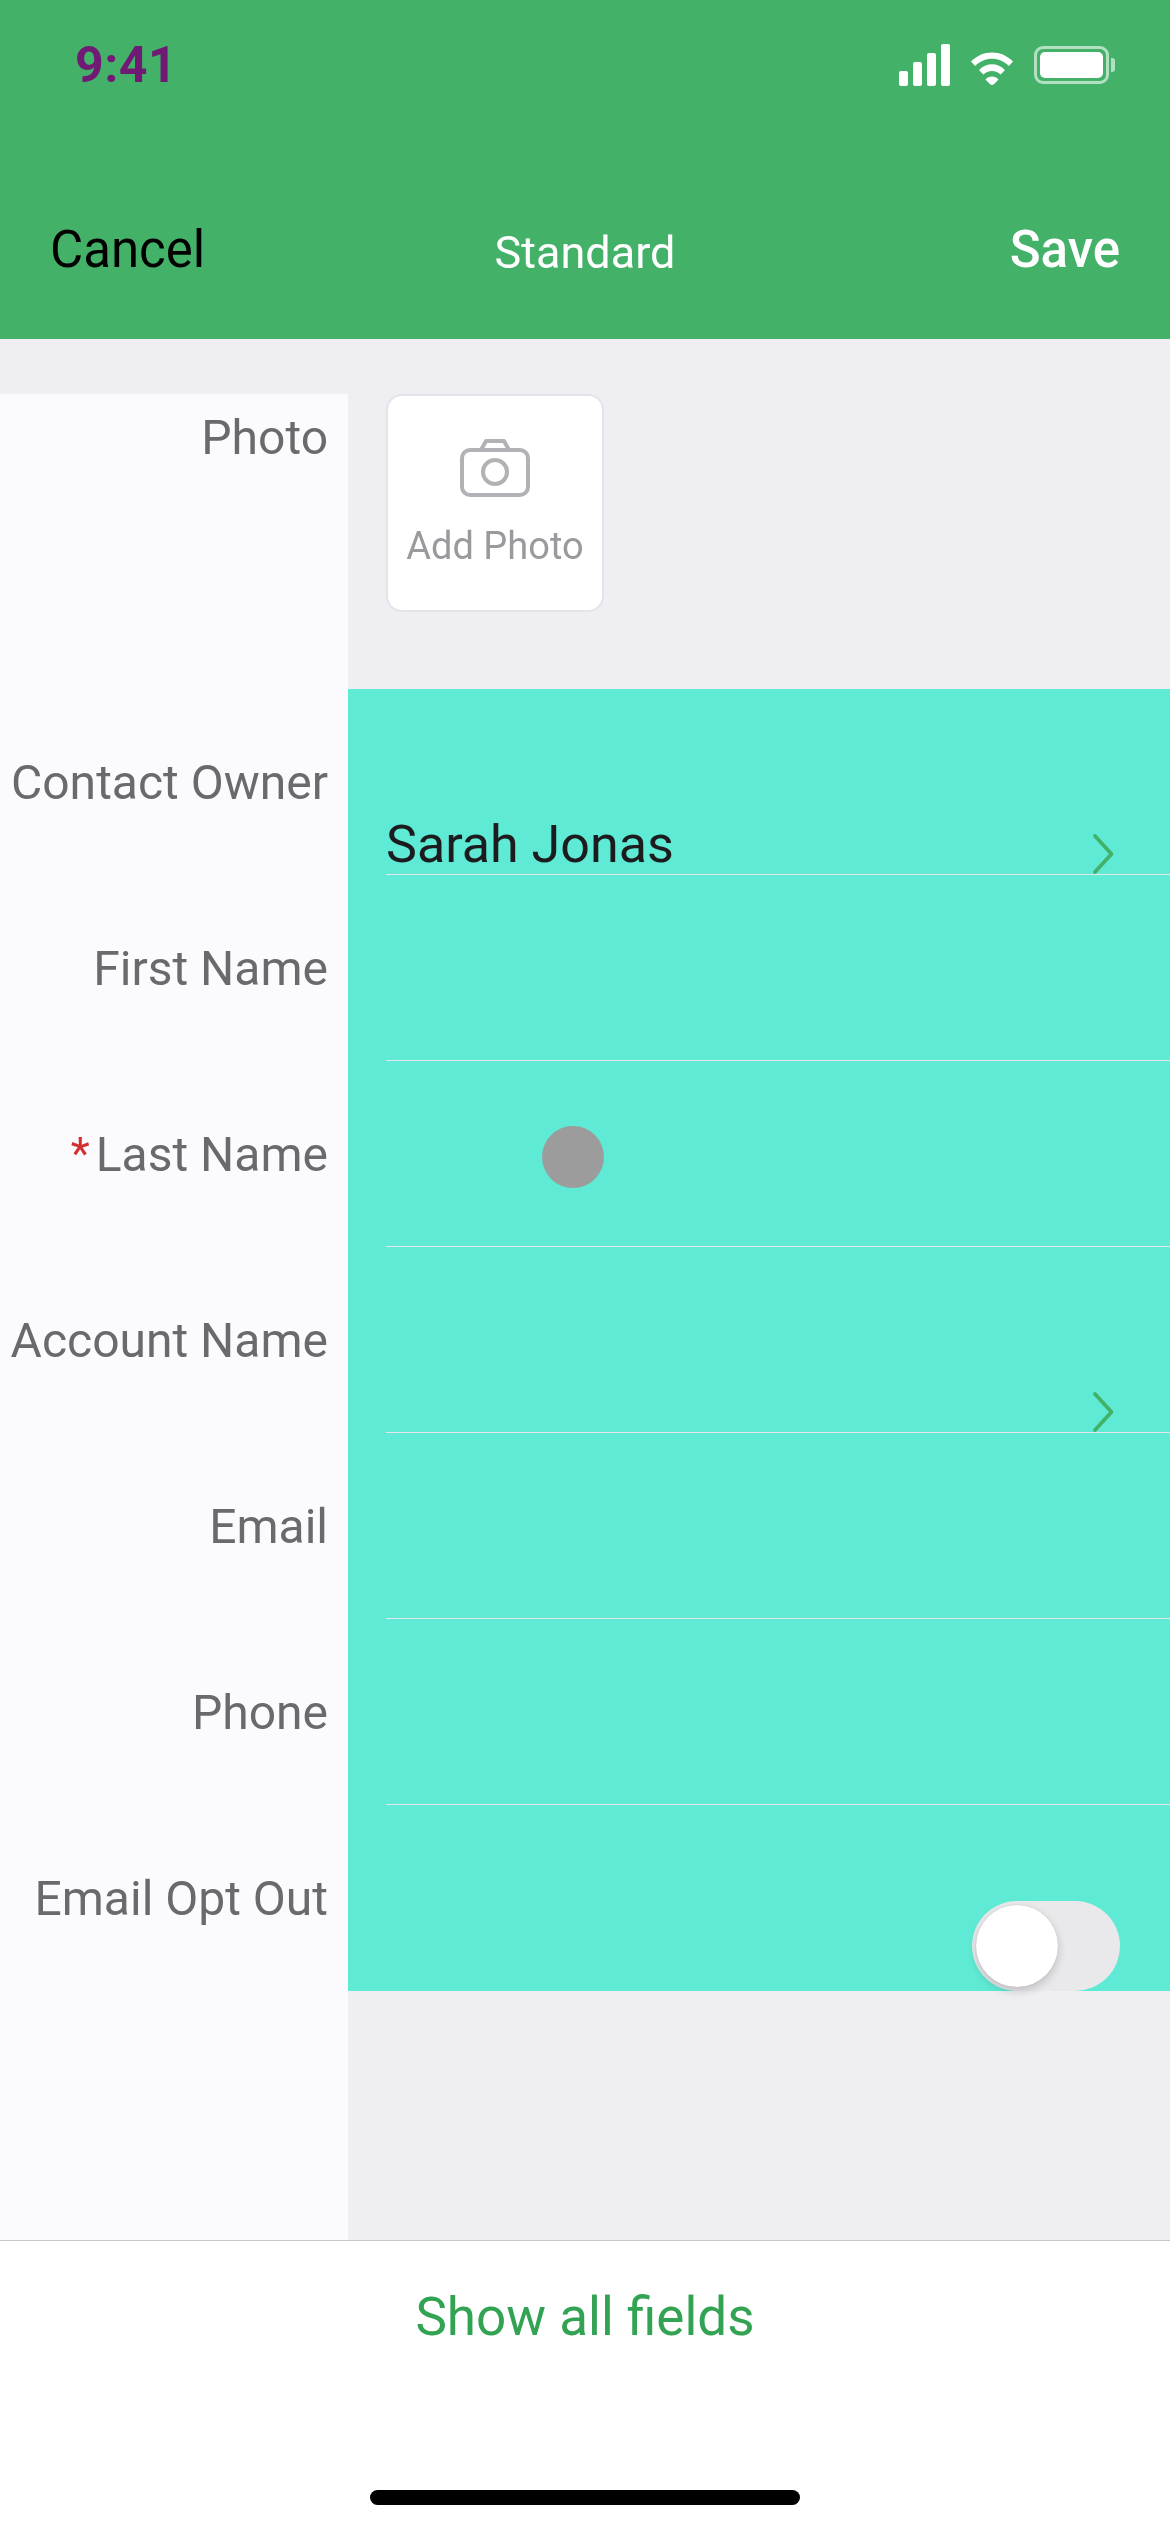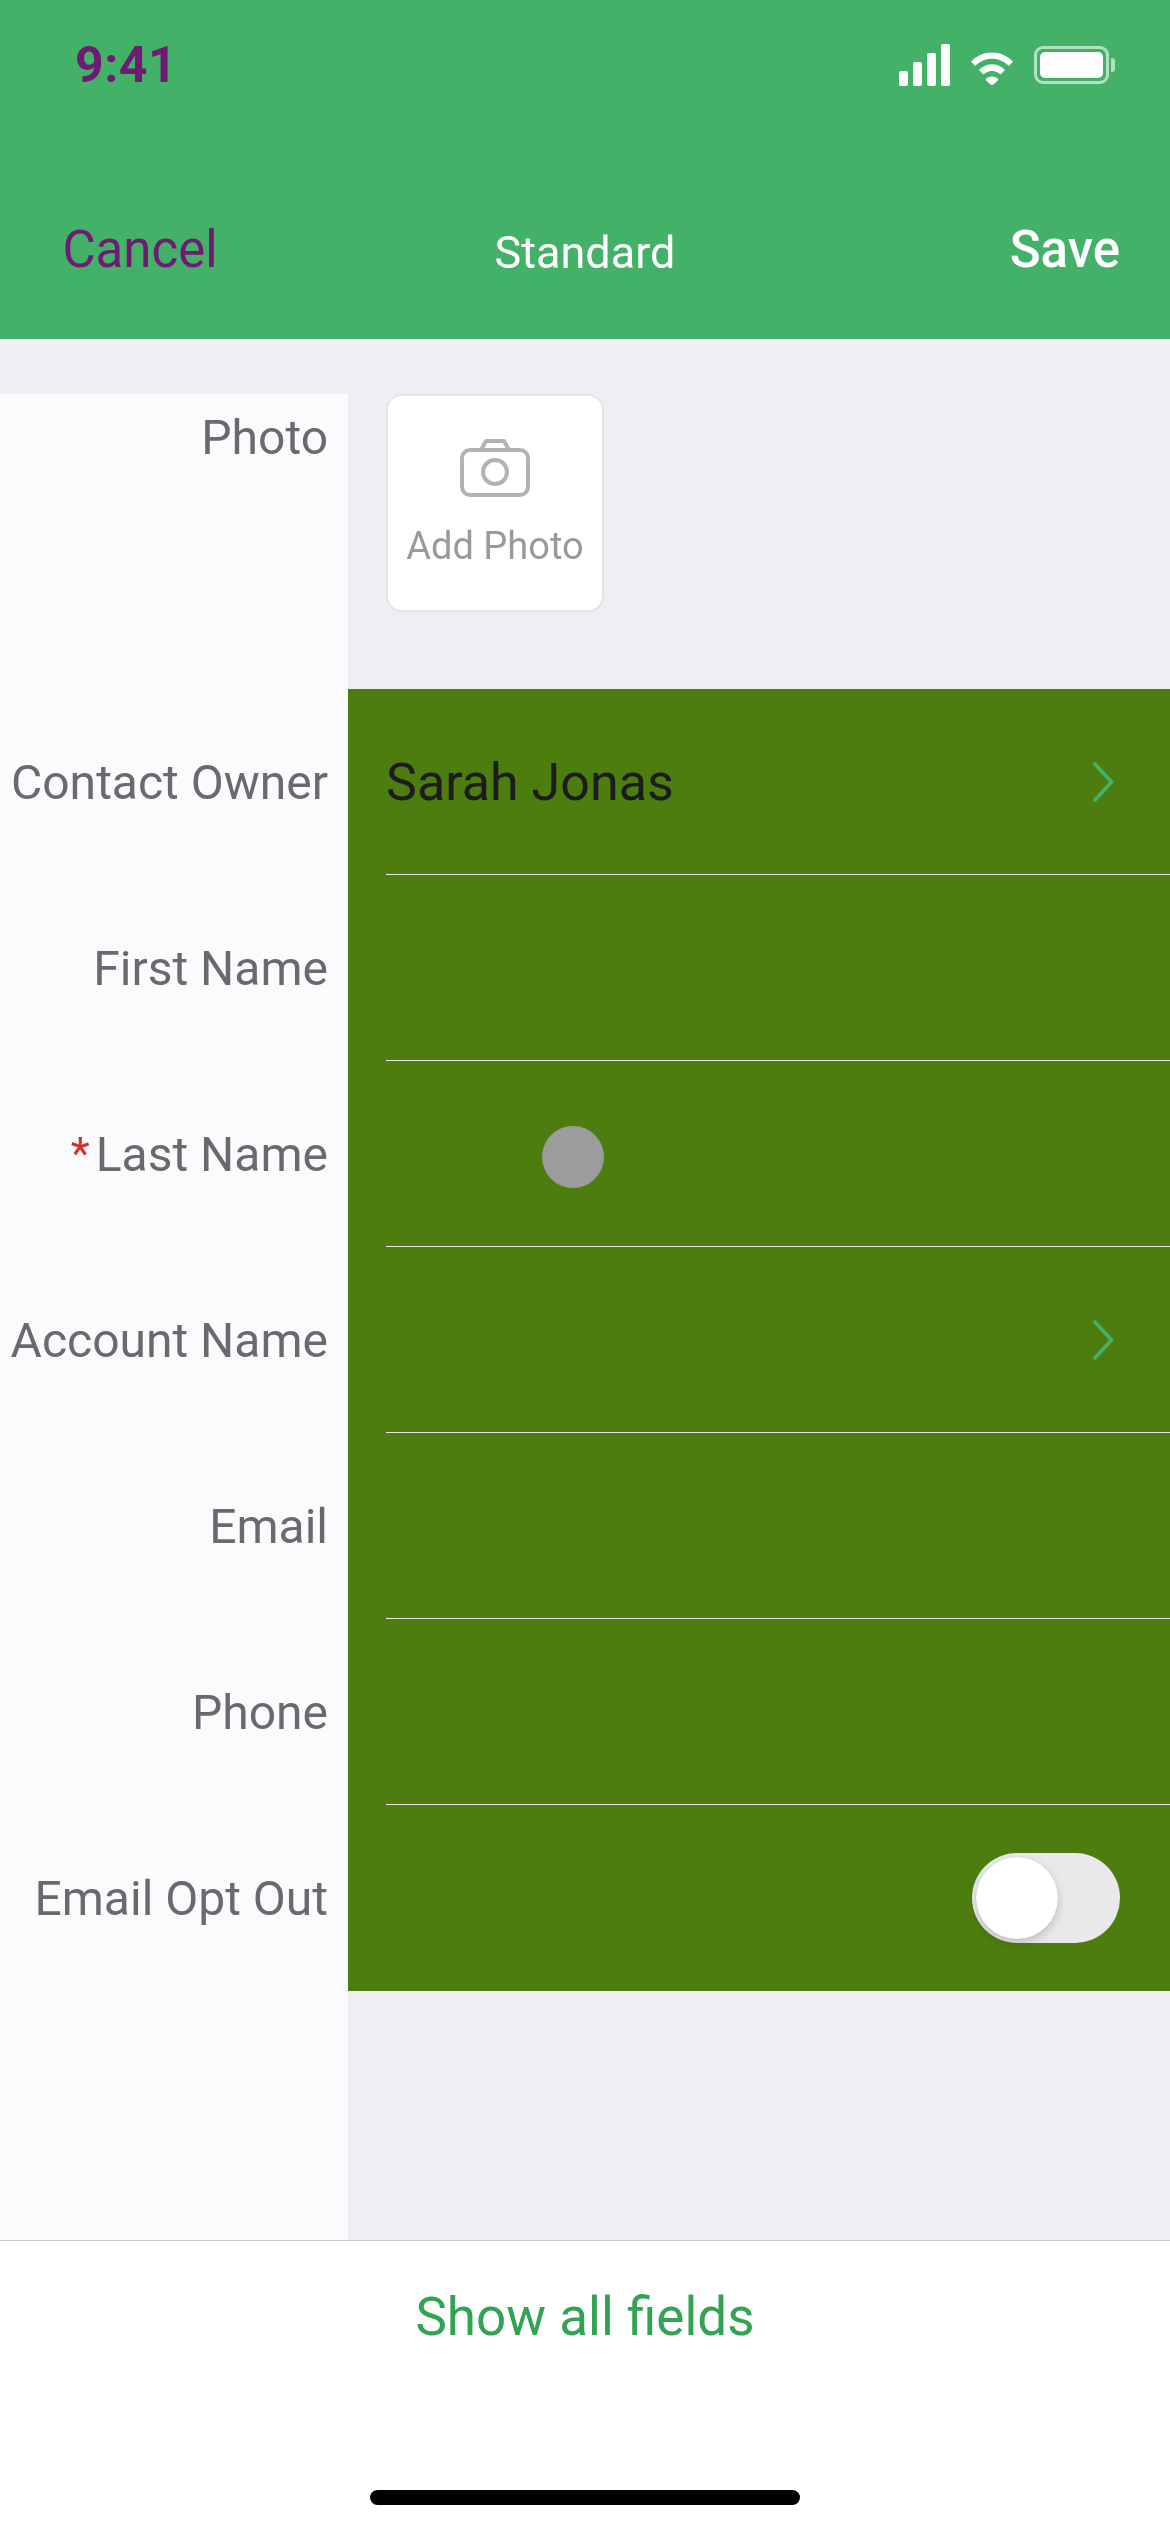--- a/index.html
+++ b/index.html
@@ -89,24 +89,24 @@
       height: 180px;
       display: flex;
       align-items: center;
       justify-content: space-between;
       padding: 0 50px;
     }
     .nav-left, .nav-right {
       flex: 0 0 180px;
     }
     .nav-left {
-      color: #701a75;
+      color: #000000;
       font-size: 51px;
       font-weight: 400;
-      text-align: center;
+      text-align: left;
     }
     .nav-right {
       color: #fff;
       font-size: 51px;
       font-weight: 500;
       text-align: right;
     }
     .nav-center {
       text-align: center;
       flex: 1;
@@ -155,26 +155,26 @@
       padding-top: 15px;
     }
     .required-star {
       color: #d32f2f;
       margin-right: 6px;
       font-size: 44px;
     }
     .value-cell {
       flex: 1;
       display: flex;
-      align-items: center;
+      align-items: flex-end;
       padding-left: 38px;
       padding-right: 50px;
       font-size: 52px;
       color: #1c1c1e;
-      background: #4d7c0f;
+      background: #5eead4;
       position: relative;
     }
     .row-photo .value-cell {
       align-items: flex-start;
       background: transparent;
     }
     .value-border {
       position: absolute;
       left: 38px;
       right: 0;

